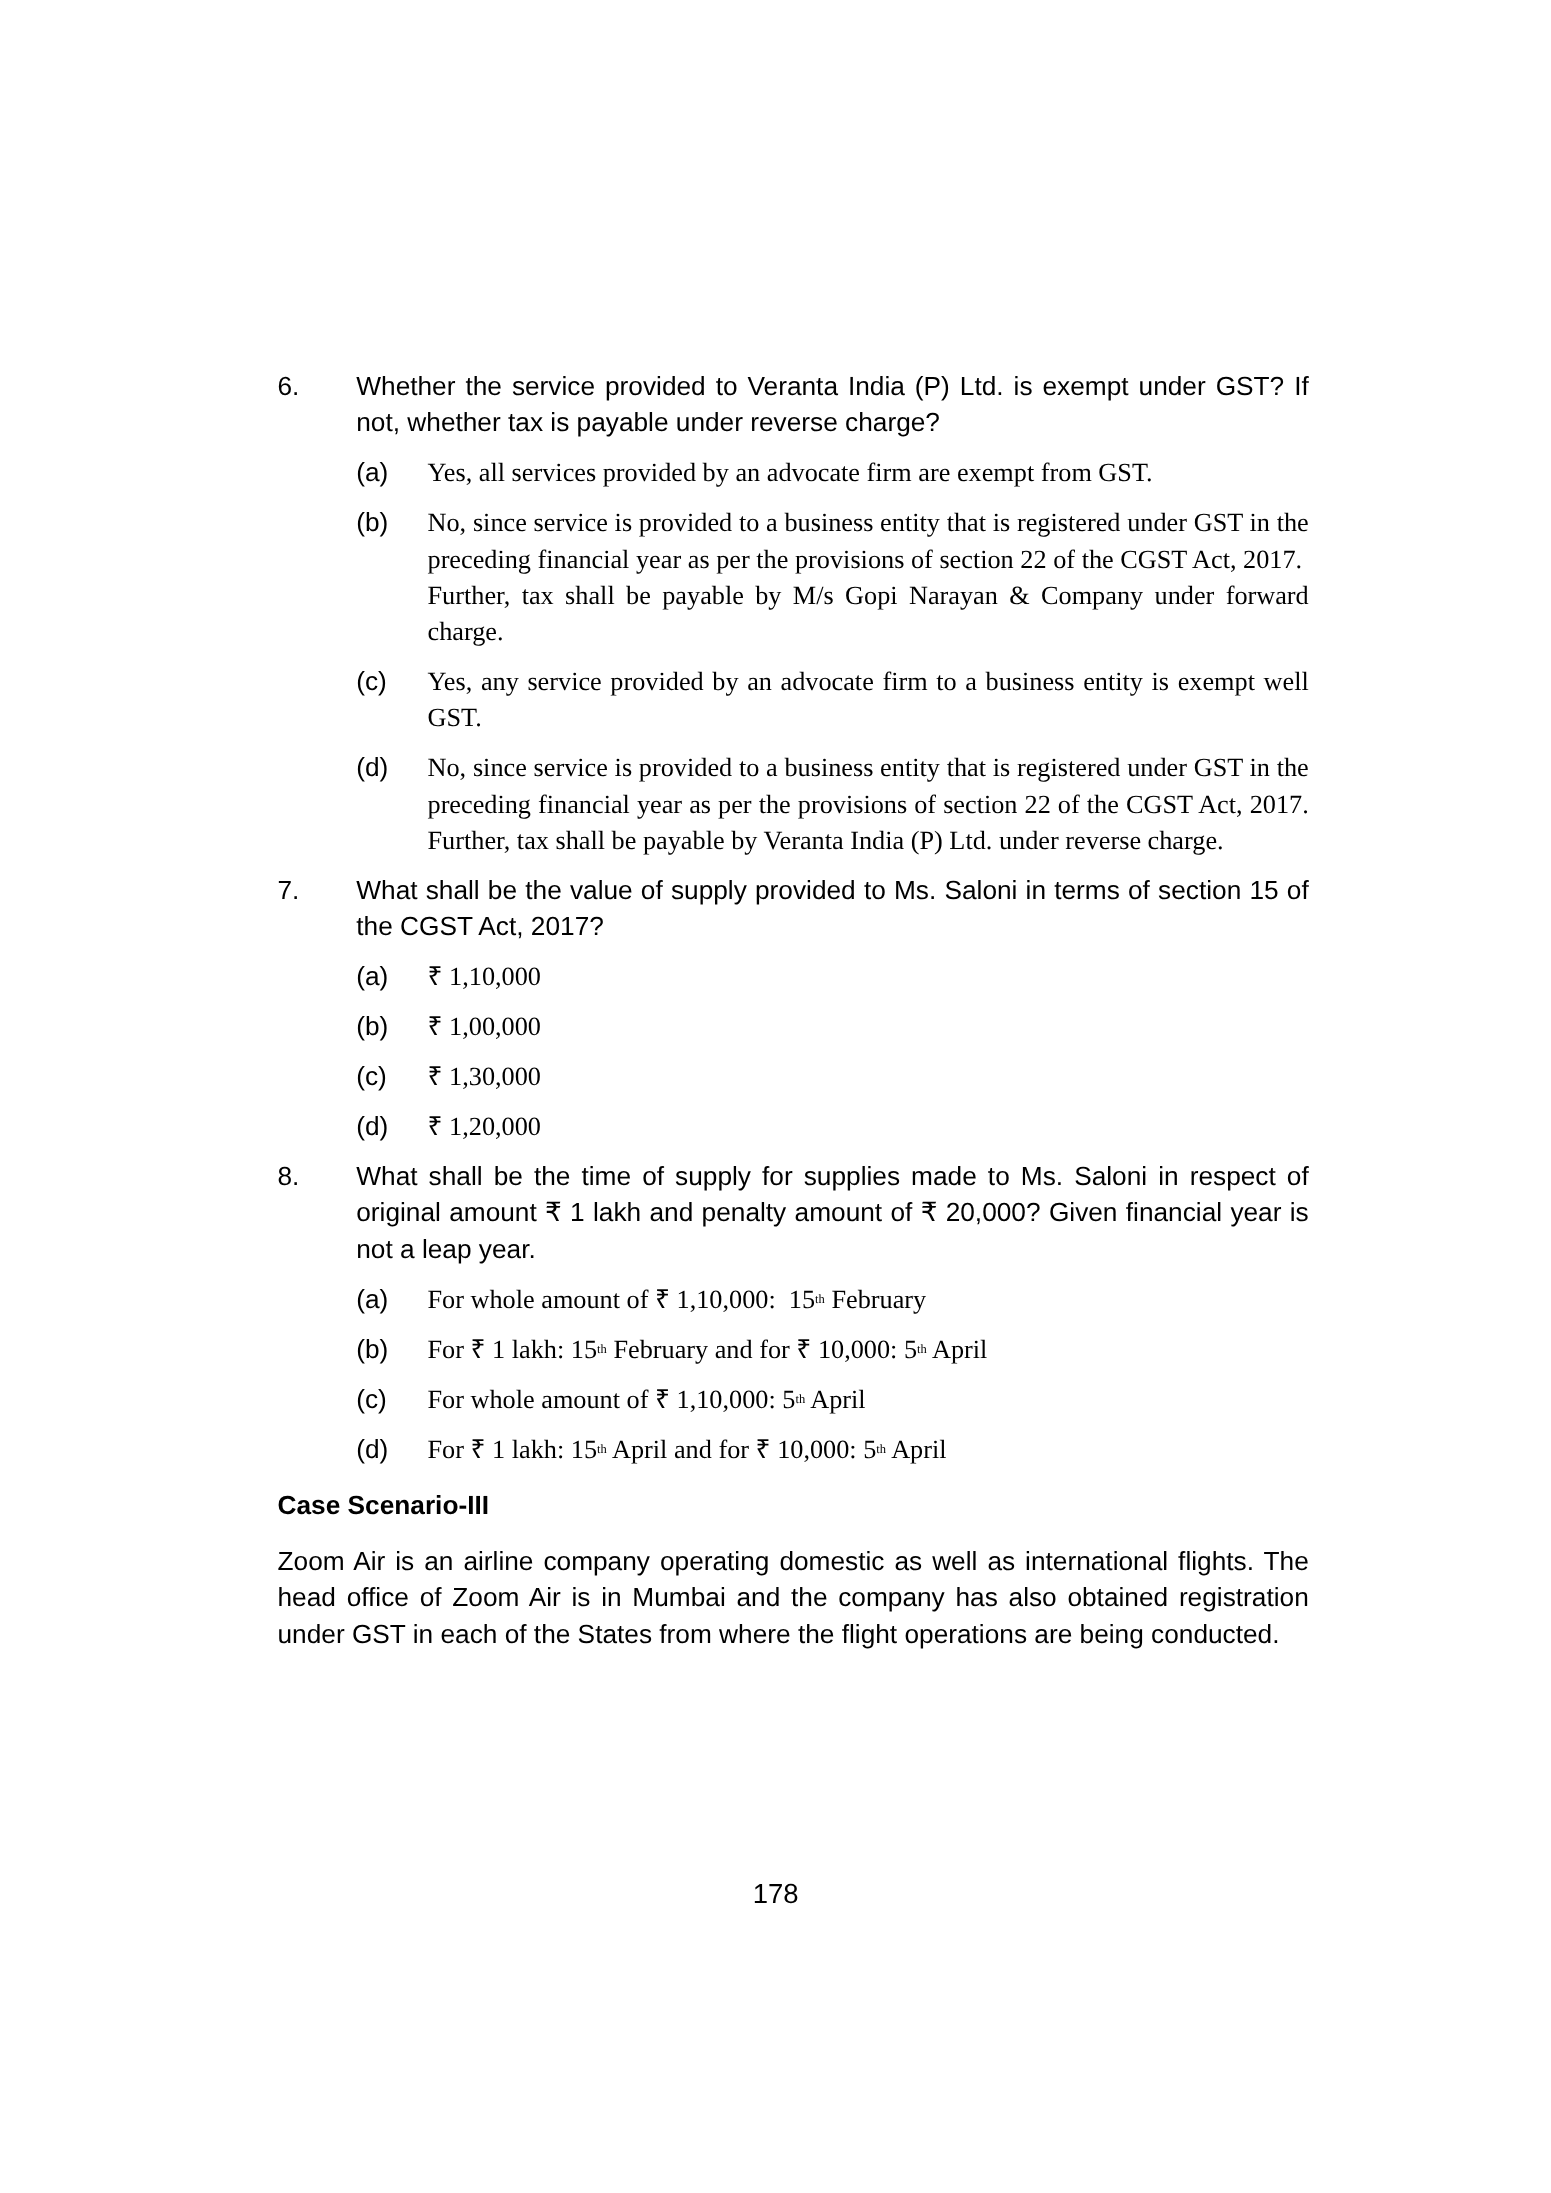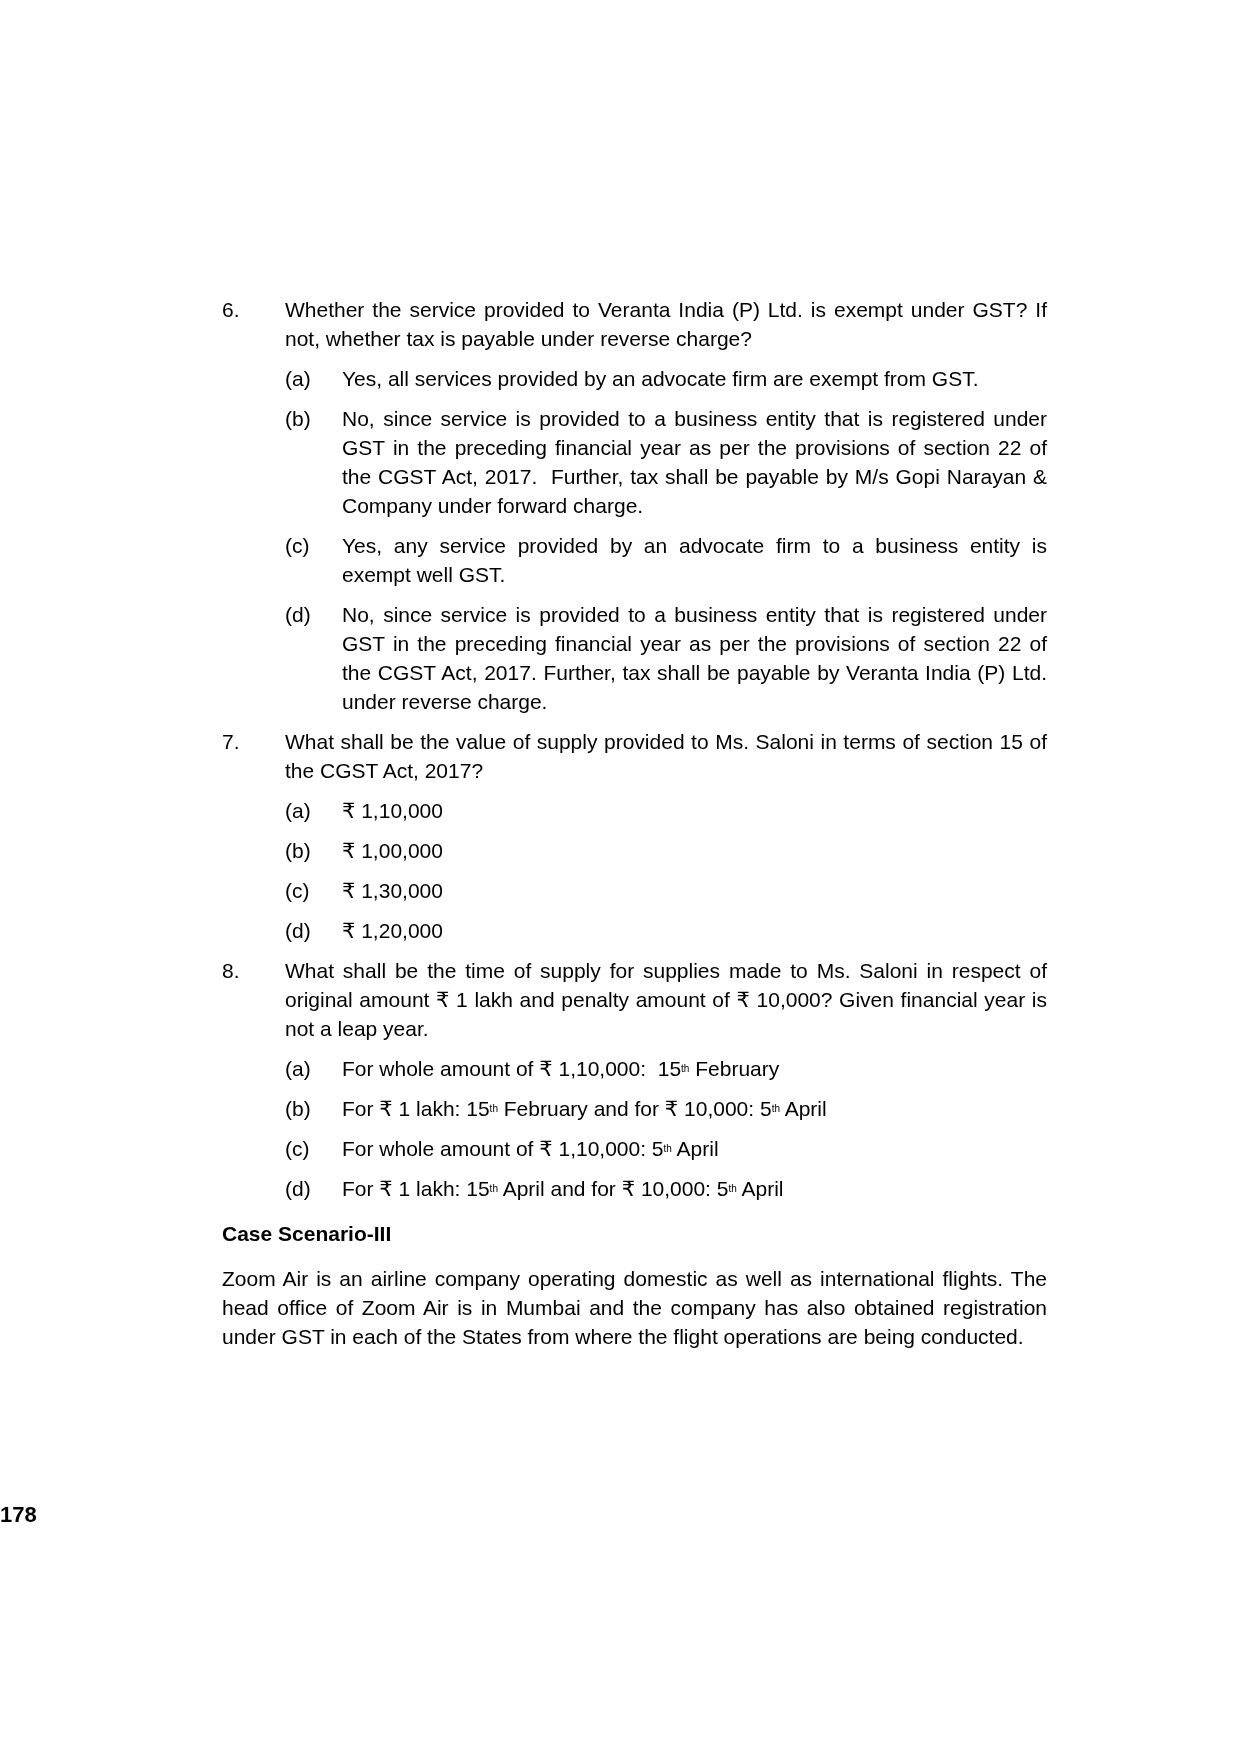--- a/index.html
+++ b/index.html
@@ -19,31 +19,32 @@
     left: 222px;
     top: 295px;
     width: 825px;
   }
   .qrow { display: flex; margin-bottom: 11px; }
   .qnum { width: 63px; flex-shrink: 0; }
   .qbody { flex: 1; }
   .opt { display: flex; margin-bottom: 11px; }
   .opt-indent { margin-left: 63px; }
   .oletter { width: 57px; flex-shrink: 0; }
-  .otext { flex: 1; }
+  .otext { flex: 1; font-family: Liberation Serif, serif; }
   .just { text-align: justify; text-align-last: left; }
   .heading { font-weight: bold; margin: 16px 0 16px 0; }
   .para { margin: 0; }
   sup { font-size: 10px; line-height: 0; vertical-align: baseline; position: relative; top: -0.45em; }
   .footer {
     position: absolute;
     top: 1500px;
     left: 0;
     width: 1241px;
-    font-weight: bold;
+    text-align: center;
+    font-weight: normal;
     font-size: 22px;
     line-height: 29px;
   }
 </style>
 </head>
 <body>
 
 <div class="page">
   <div class="content">
 
@@ -89,21 +90,21 @@
       </div>
       <div class="opt opt-indent">
         <div class="oletter">(d)</div>
         <div class="otext">₹ 1,20,000</div>
       </div>
     </div>
 
     <div>
       <div class="qrow">
         <div class="qnum">8.</div>
-        <div class="qbody just">What shall be the time of supply for supplies made to Ms. Saloni in respect of original amount ₹ 1 lakh and penalty amount of ₹ 10,000? Given financial year is not a leap year.</div>
+        <div class="qbody just">What shall be the time of supply for supplies made to Ms. Saloni in respect of original amount ₹ 1 lakh and penalty amount of ₹ 20,000? Given financial year is not a leap year.</div>
       </div>
       <div class="opt opt-indent">
         <div class="oletter">(a)</div>
         <div class="otext">For whole amount of ₹ 1,10,000:&nbsp; 15<sup>th</sup> February</div>
       </div>
       <div class="opt opt-indent">
         <div class="oletter">(b)</div>
         <div class="otext">For ₹ 1 lakh: 15<sup>th</sup> February and for ₹ 10,000: 5<sup>th</sup> April</div>
       </div>
       <div class="opt opt-indent">

